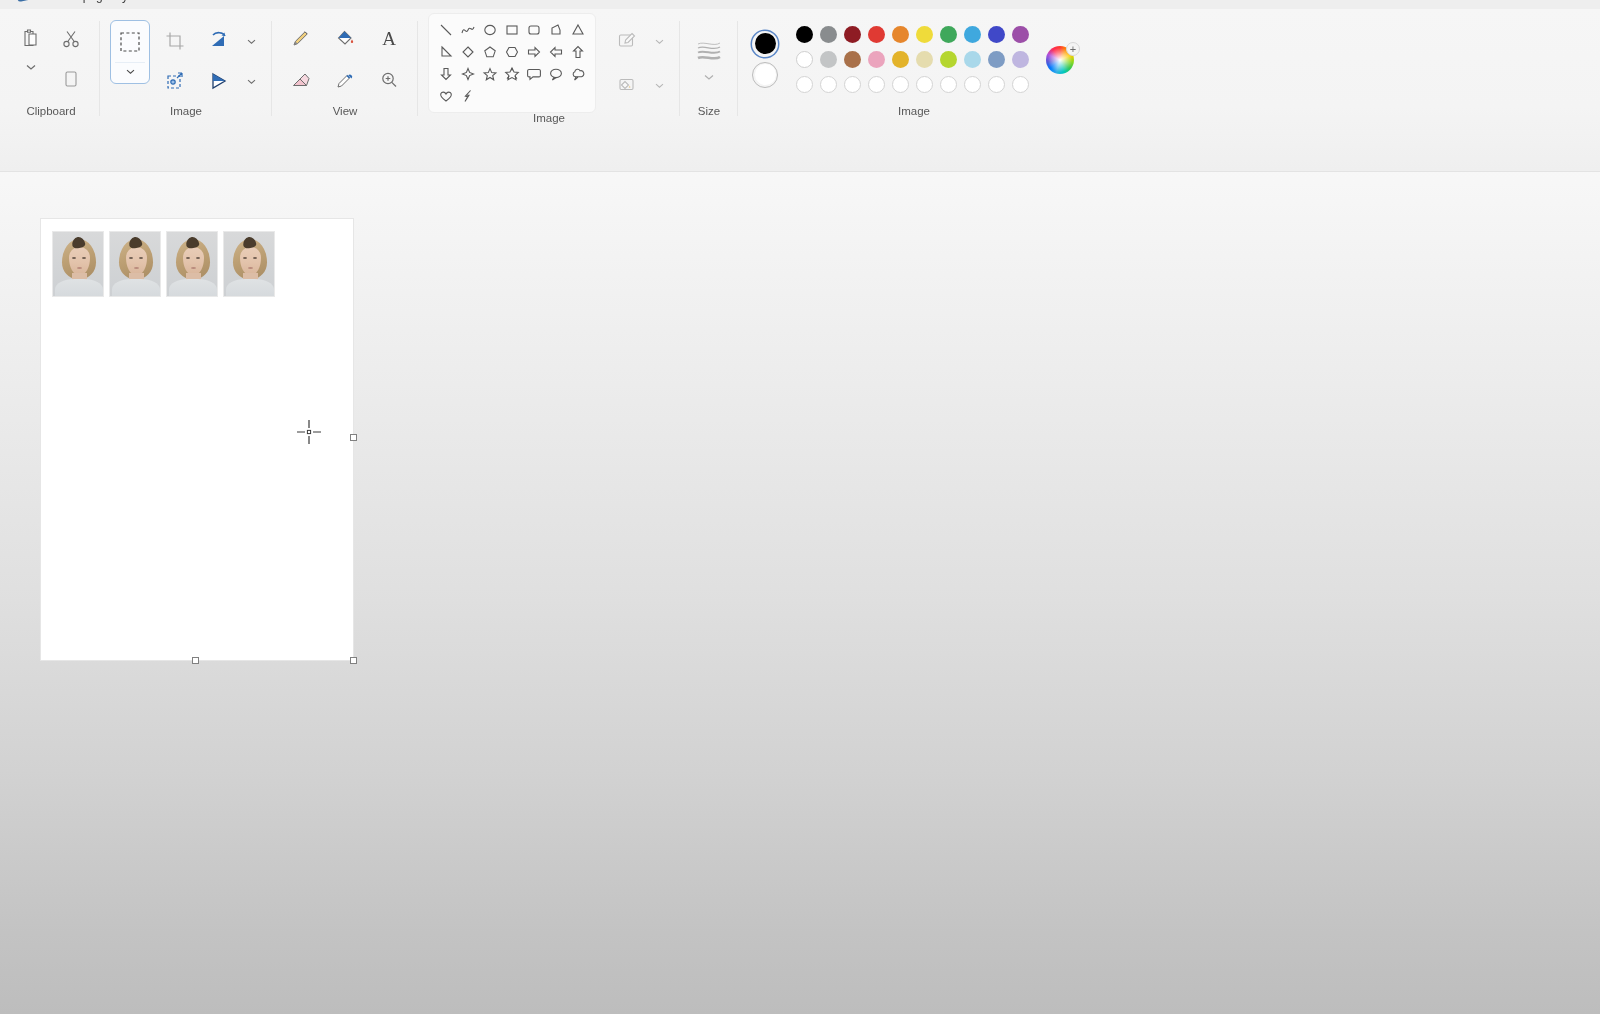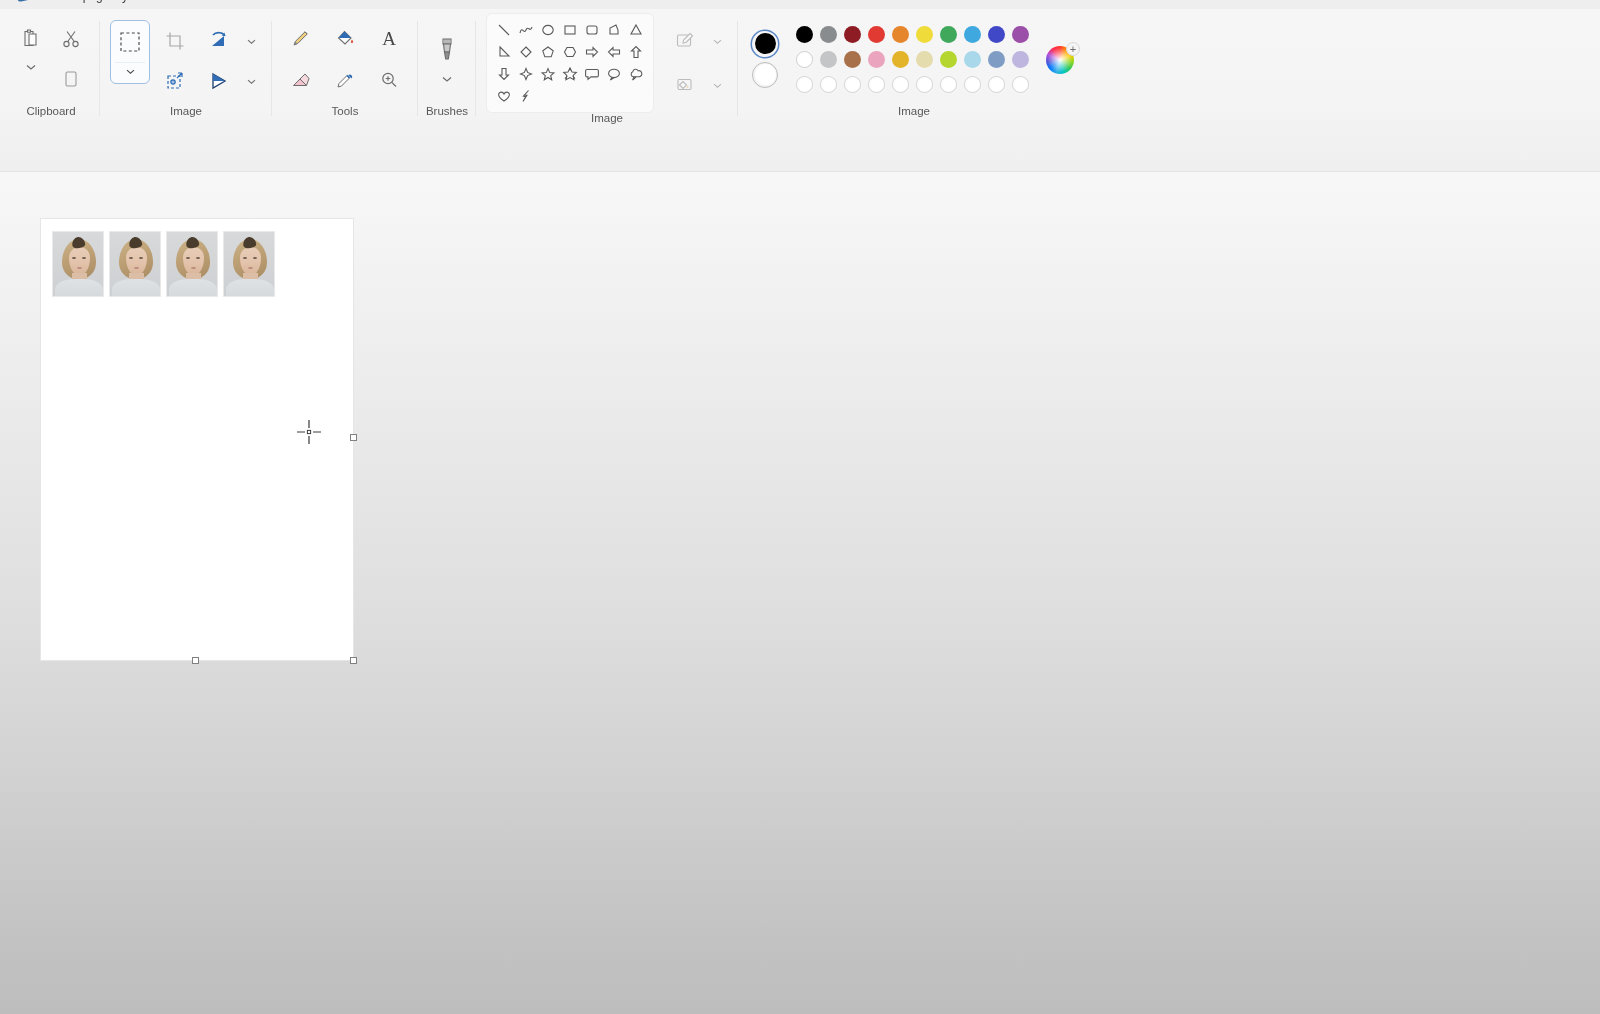--- a/index.html
+++ b/index.html
@@ -365,43 +365,23 @@
             <div class="rbtn">
               <svg width="22" height="22" viewBox="0 0 22 22" fill="none" stroke="#6d6d6d" stroke-width="1.2">
                 <circle cx="10" cy="9.5" r="5.2"></circle>
                 <path d="M13.8 13.3 L18 17.5"></path>
                 <path d="M10 7.2v4.6 M7.7 9.5h4.6"></path>
               </svg>
             </div>
           </div>
         </div>
       </div>
-      <div class="glabel">Tools</div>
+      <div class="glabel">View</div>
     </div>
 
-    <div class="group">
-      <div class="gbody">
-        <div class="split-col">
-          <div class="rbtn" style="height:40px;">
-            <svg width="26" height="30" viewBox="0 0 26 30" fill="none" stroke="#6d6d6d" stroke-width="1.1">
-              <path d="M9 4 h8 v5 h-8z" fill="#e9e9e9"></path>
-              <path d="M9.5 9 h7 l-1 8 h-5z" fill="#c9c9c9"></path>
-              <path d="M10.5 17 h5 l-1.2 7 h-2.6z" fill="#8f8f8f"></path>
-              <path d="M11 4 v5 M13 4 v5 M15 4 v5" stroke-width="0.8"></path>
-            </svg>
-          </div>
-          <div class="chev">
-            <svg width="12" height="8" viewBox="0 0 12 8" fill="none" stroke="#6d6d6d" stroke-width="1.2">
-              <path d="M2 2.5 L6 6 L10 2.5"></path>
-            </svg>
-          </div>
-        </div>
-      </div>
-      <div class="glabel">Brushes</div>
-    </div>
 
     <div class="group">
       <div class="gbody">
         <div class="row2" style="gap:12px; align-items:center;">
 
           <div class="shapes-box">
 
             <div class="shape-cell">
               <svg width="16" height="16" viewBox="0 0 16 16" fill="none" stroke="#5a5a5a" stroke-width="1.1">
                   <path d="M3 3 L13 13"></path>
@@ -552,20 +532,40 @@
                   </svg>
               </div>
             </div>
           </div>
 
         </div>
       </div>
       <div class="glabel">Image</div>
     </div>
 
+    <div class="group">
+      <div class="gbody">
+        <div class="split-col dim" style="opacity:.5">
+          <div class="rbtn" style="height:36px;">
+            <svg width="28" height="26" viewBox="0 0 28 26" fill="none" stroke="#6d6d6d">
+              <path d="M3 7 C9 4 19 10 25 6" stroke-width="0.8"></path>
+              <path d="M3 11 C9 8 19 14 25 10" stroke-width="1.3"></path>
+              <path d="M3 15.5 C9 12.5 19 18.5 25 14.5" stroke-width="1.9"></path>
+              <path d="M3 21 C9 18 19 24 25 20" stroke-width="2.6"></path>
+            </svg>
+          </div>
+          <div class="chev">
+            <svg width="12" height="8" viewBox="0 0 12 8" fill="none" stroke="#6d6d6d" stroke-width="1.2">
+                <path d="M2 2.5 L6 6 L10 2.5"></path>
+              </svg>
+          </div>
+        </div>
+      </div>
+      <div class="glabel">Size</div>
+    </div>
 
     <div class="group nosep">
       <div class="gbody">
         <div class="colors-body">
           <div class="big-swatches">
             <div class="big-sw active">
               <div class="inner" id="primary-color-inner" style="background: rgb(0, 0, 0);"></div>
             </div>
             <div class="big-sw ring">
               <div class="inner" id="secondary-color-inner" style="background: rgb(255, 255, 255);"></div>

